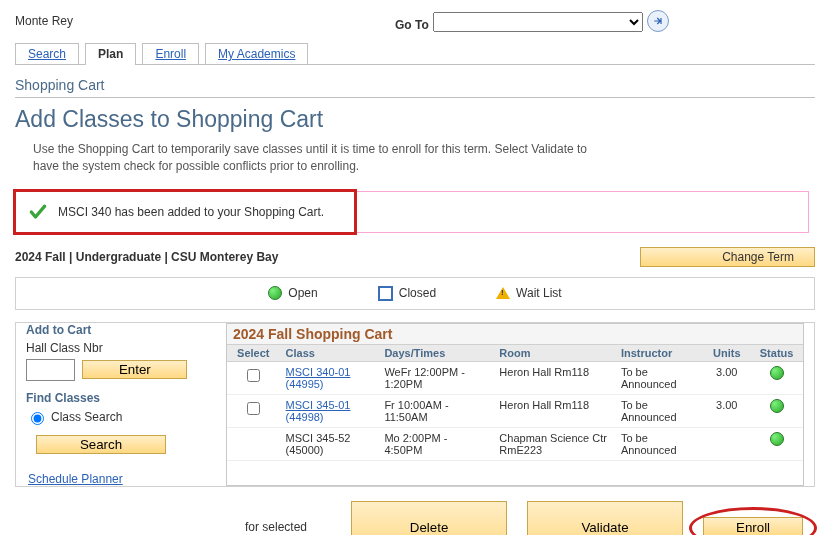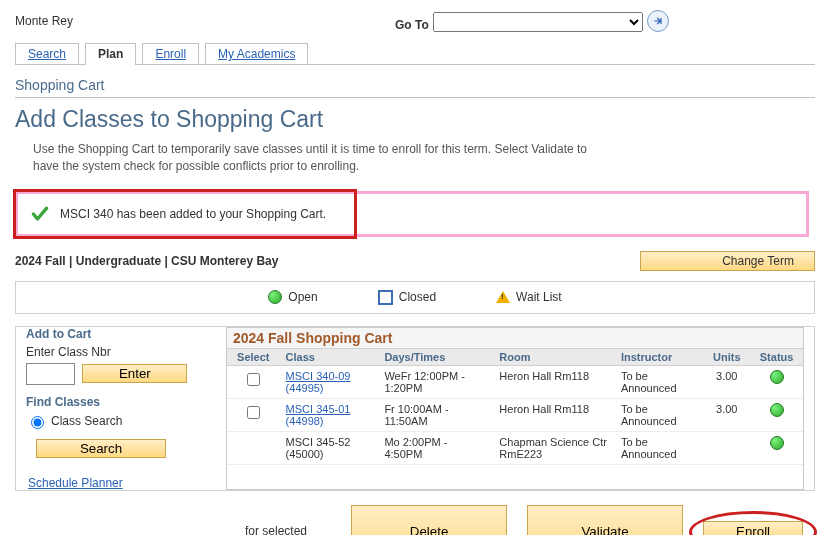--- a/index.html
+++ b/index.html
@@ -92,21 +92,21 @@
     margin: 8px 0 16px 18px;
     max-width: 560px;
     line-height: 1.4;
   }
   .msg-wrapper {
     position: relative;
     width: 794px;
     margin-bottom: 14px;
   }
   .msg-full {
-    border: 3px solid #f9a8d4;
+    border: 1px solid #f9a8d4;
     padding: 10px 12px;
     display: flex;
     align-items: center;
     gap: 10px;
     box-sizing: border-box;
   }
   .msg-highlight {
     position: absolute;
     left: -2px;
     top: -2px;
@@ -334,21 +334,21 @@
   </div>
   <div class="legend-item">
     <span class="tri-wait"></span>
     <span>Wait List</span>
   </div>
 </div>
 
 <div class="lower">
   <div class="sidebar">
     <div class="hdr">Add to Cart</div>
-    <div>Enter Class Nbr</div>
+    <div>Hall Class Nbr</div>
     <div style="margin:4px 0 10px 0;">
       <input class="nbr-input" type="text" style="">
       <button class="enter-btn">Enter</button>
     </div>
     <div class="hdr">Find Classes</div>
     <div class="radio-row">
       <input type="radio" checked="" style="">
       <span>Class Search</span>
     </div>
     <button class="search-btn">Search</button>
@@ -365,21 +365,21 @@
           <th style="width:110px;">Days/Times</th>
           <th style="width:120px;">Room</th>
           <th style="width:80px;">Instructor</th>
           <th class="center" style="width:36px;">Units</th>
           <th class="center" style="width:42px;">Status</th>
         </tr>
       </thead>
       <tbody id="cart-body">
           <tr>
             <td class="center"><input type="checkbox" style=""></td>
-            <td><a href="#" class="class-link"><span class="num">MSCI 340-09</span><br>(44995)</a></td>
+            <td><a href="#" class="class-link"><span class="num">MSCI 340-01</span><br>(44995)</a></td>
             <td>WeFr 12:00PM - 1:20PM</td>
             <td>Heron Hall Rm118</td>
             <td>To be Announced</td>
             <td class="center">3.00</td>
             <td class="center"><span class="dot-open" style="display: inline-block;"></span></td>
           </tr>
           <tr>
             <td class="center"><input type="checkbox" style=""></td>
             <td><a href="#" class="class-link"><span class="num">MSCI 345-01</span><br>(44998)</a></td>
             <td>Fr 10:00AM - 11:50AM</td>

